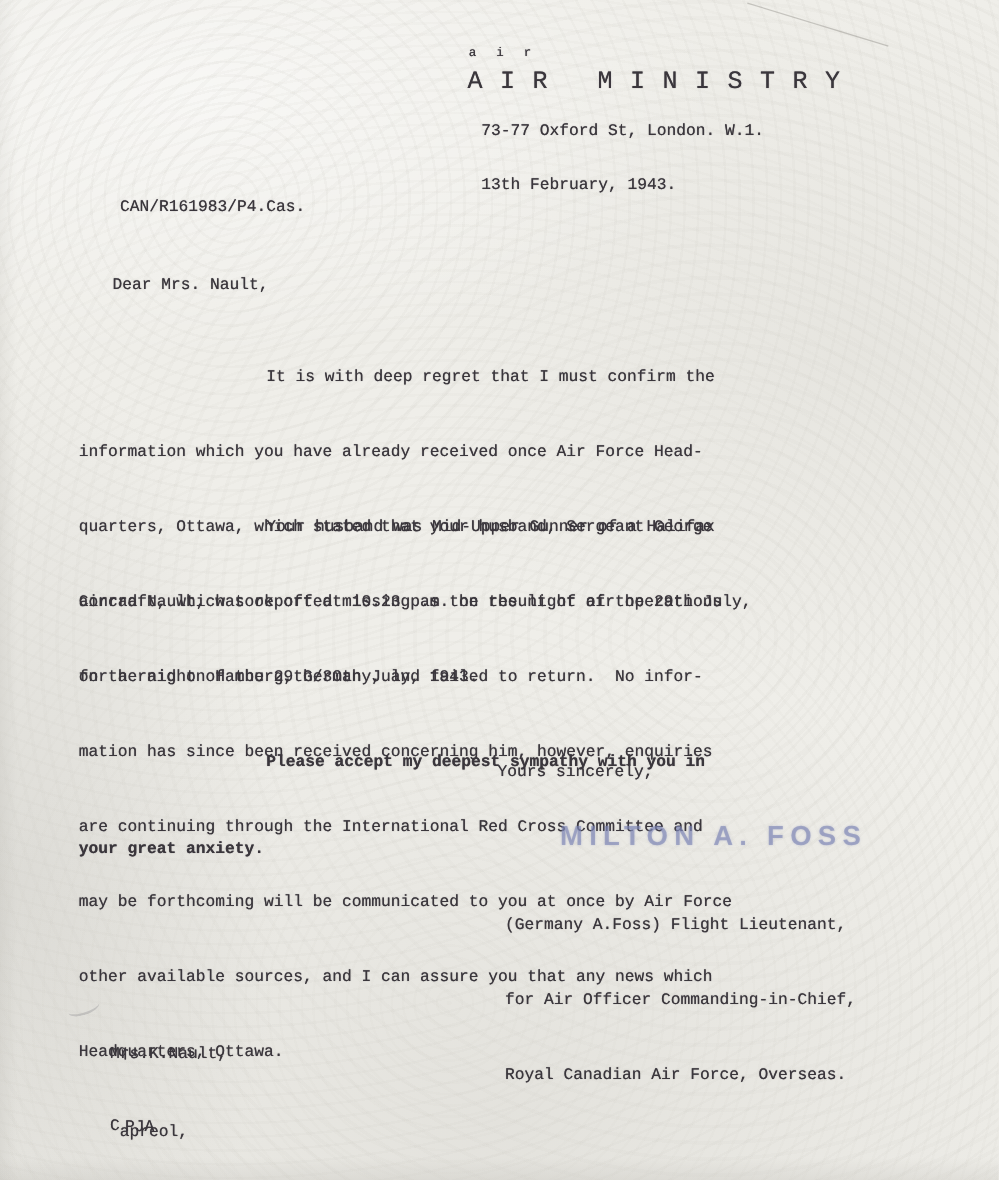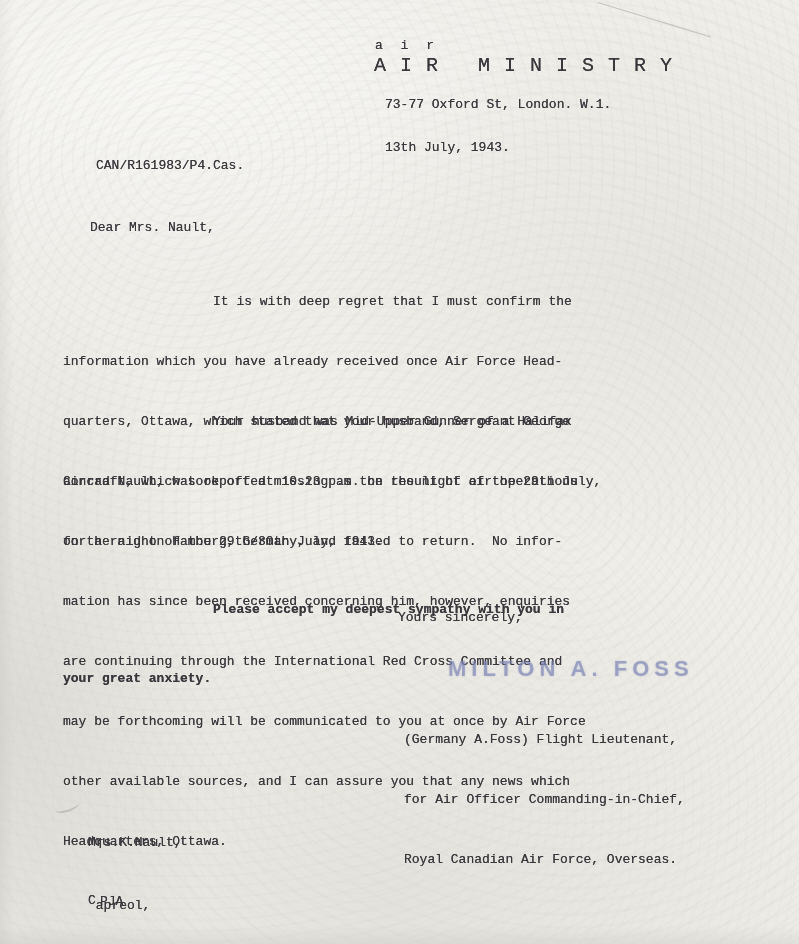--- a/index.html
+++ b/index.html
@@ -34,21 +34,21 @@
     transform:rotate(17deg);transform-origin:left top;
   }
   .pencil-mark{
     position:absolute;left:54px;top:800px;width:26px;height:10px;
     border-bottom:2px solid rgba(90,90,100,0.22);
     transform:rotate(-14deg);
     border-radius:0 0 60% 40%;
   }
   .txt{position:absolute;color:#3a363c;font-size:13px;white-space:pre;}
   .soft{text-shadow:0 0 0.6px rgba(58,54,60,0.85);}
-  .overtype{left:375px;top:38px;font-size:13px;letter-spacing:5px;}
+  .overtype{left:375px;top:38px;font-size:10px;letter-spacing:5px;}
   .head-title{left:374px;top:54px;font-size:20px;letter-spacing:1px;}
   .sender-address{left:385px;top:97px;}
   .letter-date{left:385px;top:140px;}
   .reference{left:96px;top:158px;}
   .salutation{left:90px;top:220px;}
   .para{line-height:20px;}
   .para div{height:20px;}
   .para-1{left:63px;top:252px;}
   .para-2{left:63px;top:372px;}
   .para-3{left:63px;top:552px;line-height:23px;font-weight:bold;}
@@ -74,21 +74,21 @@
 <body>
 
 <div class="paper">
   <div class="mottle"></div>
   <div class="scratch"></div>
   <div class="pencil-mark"></div>
 
   <div class="txt soft overtype">a i r</div>
   <div class="txt soft head-title">A I R   M I N I S T R Y</div>
   <div class="txt soft sender-address">73-77 Oxford St, London. W.1.</div>
-  <div class="txt soft letter-date">13th July, 1943.</div>
+  <div class="txt soft letter-date">13th February, 1943.</div>
 
   <div class="txt soft reference">CAN/R161983/P4.Cas.</div>
   <div class="txt soft salutation">Dear Mrs. Nault,</div>
 
   <div class="txt soft para para-1">
     <div class="indent">It is with deep regret that I must confirm the</div>
     <div>information which you have already received once Air Force Head-</div>
     <div>quarters, Ottawa, which stated that your husband, Sergeant George</div>
     <div>Conrad Nault, was reported missing as the result of air operations</div>
     <div>on the night of the 29th/30th July, 1943.</div>

